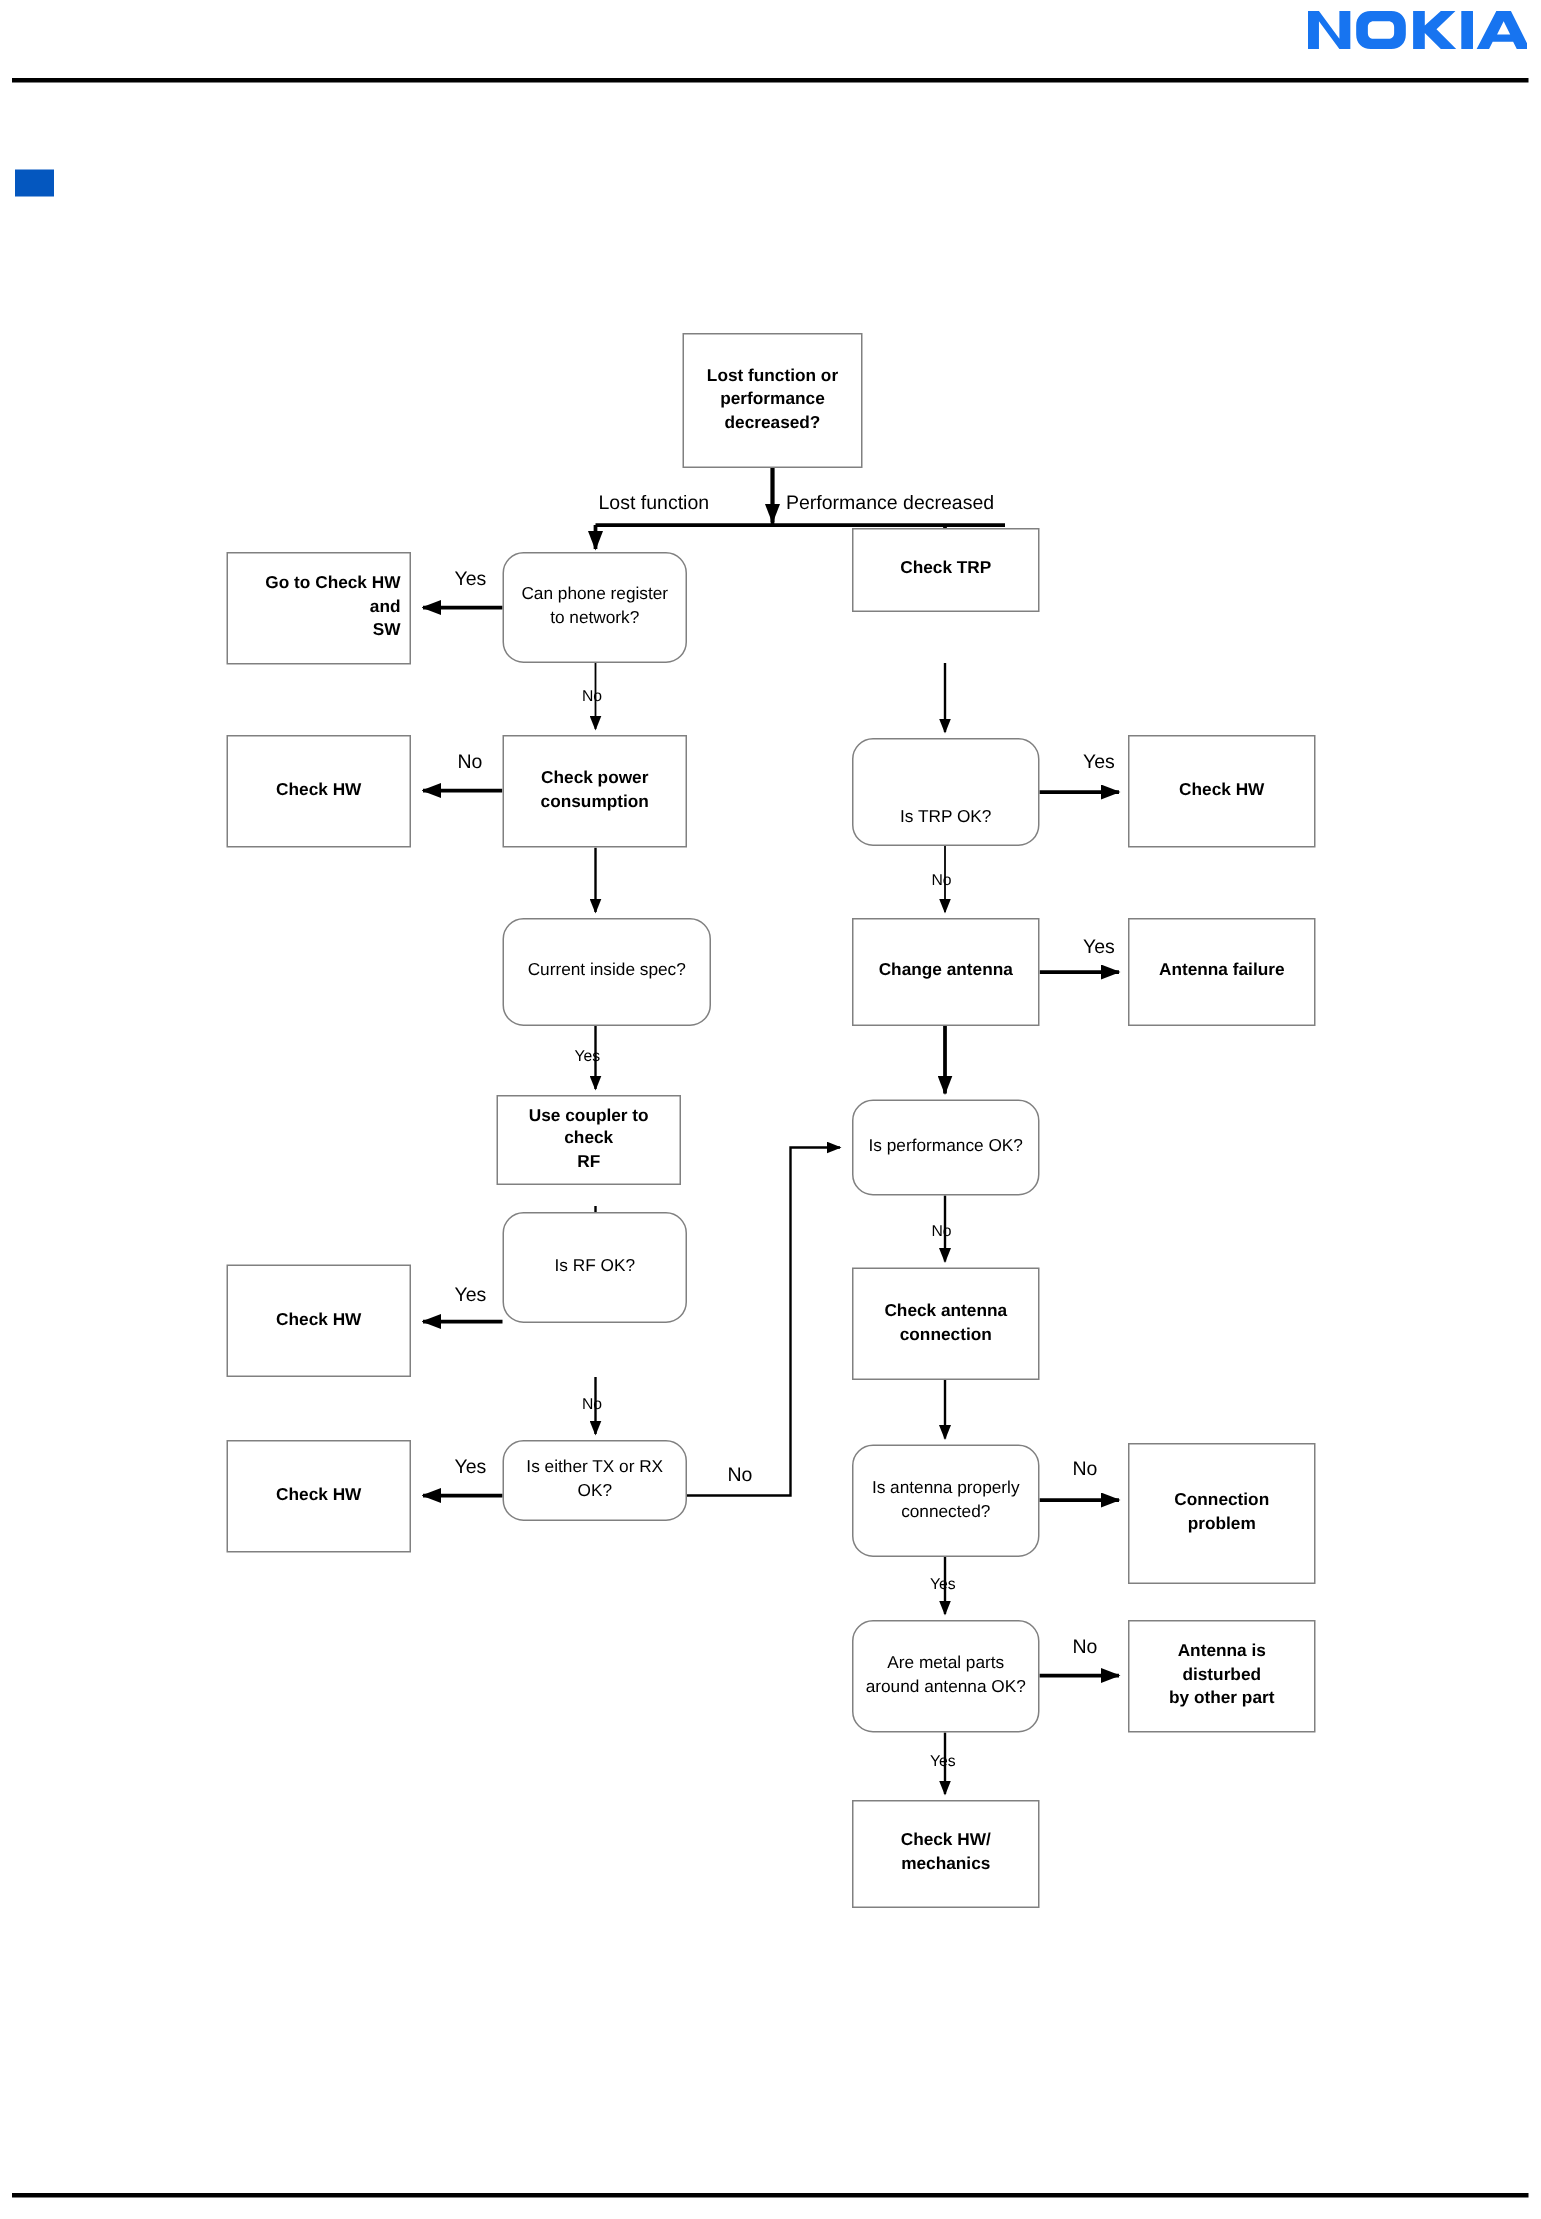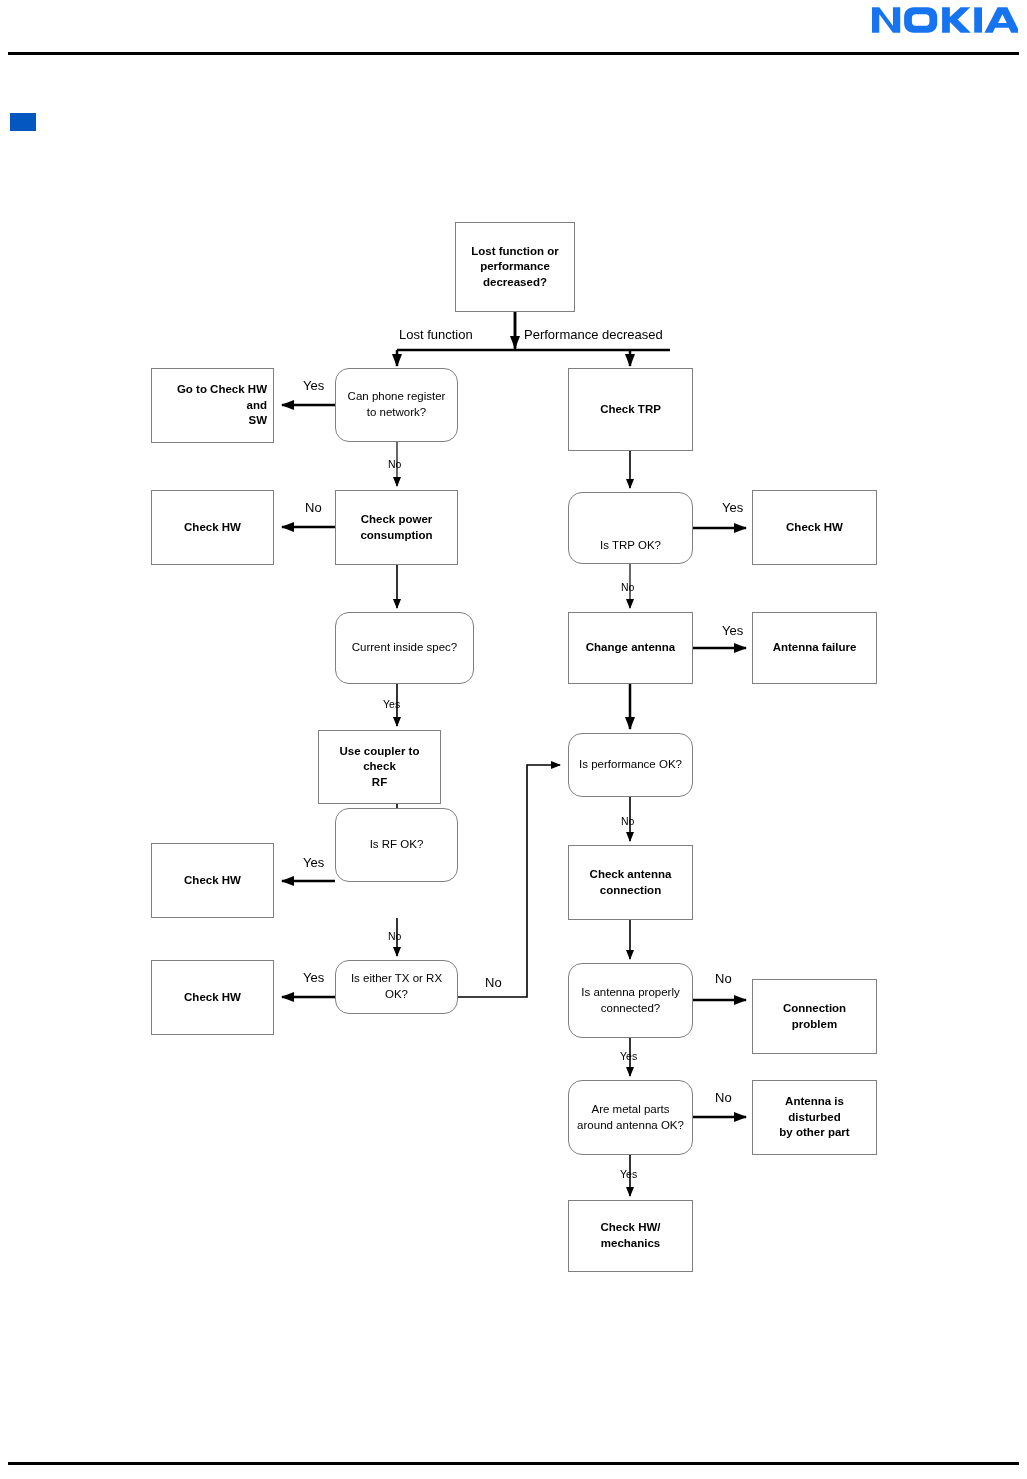--- a/index.html
+++ b/index.html
@@ -171,21 +171,21 @@
 decreased?</span>
       </div>
       <div class="node" style="left: 151px; top: 368px; width: 123px; height: 75px;">
         <span style="white-space: pre-line; text-align: right;">Go to Check HW and
 SW</span>
       </div>
       <div class="node rounded" style="left: 335px; top: 368px; width: 123px; height: 74px;">
         <span style="white-space: pre-line;">Can phone register
 to network?</span>
       </div>
-      <div class="node" style="left: 568px; top: 368px; width: 125px; height: 83px;">
+      <div class="node" style="left: 568px; top: 352px; width: 125px; height: 56px;">
         <span style="white-space: pre-line;">Check TRP</span>
       </div>
       <div class="node" style="left: 151px; top: 490px; width: 123px; height: 75px;">
         <span style="white-space: pre-line;">Check HW</span>
       </div>
       <div class="node" style="left: 335px; top: 490px; width: 123px; height: 75px;">
         <span style="white-space: pre-line;">Check power
 consumption</span>
       </div>
       <div class="node rounded" style="left: 568px; top: 492px; width: 125px; height: 72px;">
@@ -196,21 +196,21 @@
       </div>
       <div class="node rounded" style="left: 335px; top: 612px; width: 139px; height: 72px;">
         <span style="white-space: pre-line;">Current inside spec?</span>
       </div>
       <div class="node" style="left: 568px; top: 612px; width: 125px; height: 72px;">
         <span style="white-space: pre-line;">Change antenna</span>
       </div>
       <div class="node" style="left: 752px; top: 612px; width: 125px; height: 72px;">
         <span style="white-space: pre-line;">Antenna failure</span>
       </div>
-      <div class="node" style="left: 318px; top: 730px; width: 123px; height: 74px;">
+      <div class="node" style="left: 331px; top: 730px; width: 123px; height: 60px;">
         <span style="white-space: pre-line;">Use coupler to check
 RF</span>
       </div>
       <div class="node rounded" style="left: 568px; top: 733px; width: 125px; height: 64px;">
         <span style="white-space: pre-line;">Is performance OK?</span>
       </div>
       <div class="node" style="left: 151px; top: 843px; width: 123px; height: 75px;">
         <span style="white-space: pre-line;">Check HW</span>
       </div>
       <div class="node rounded" style="left: 335px; top: 808px; width: 123px; height: 74px;">
@@ -224,21 +224,21 @@
         <span style="white-space: pre-line;">Check HW</span>
       </div>
       <div class="node rounded" style="left: 335px; top: 960px; width: 123px; height: 54px;">
         <span style="white-space: pre-line;">Is either TX or RX
 OK?</span>
       </div>
       <div class="node rounded" style="left: 568px; top: 963px; width: 125px; height: 75px;">
         <span style="white-space: pre-line;">Is antenna properly
 connected?</span>
       </div>
-      <div class="node" style="left: 752px; top: 962px; width: 125px; height: 75px; margin-top: 17px;">
+      <div class="node" style="left: 752px; top: 962px; width: 125px; height: 94px;">
         <span style="white-space: pre-line;">Connection problem</span>
       </div>
       <div class="node rounded" style="left: 568px; top: 1080px; width: 125px; height: 75px;">
         <span style="white-space: pre-line;">Are metal parts
 around antenna OK?</span>
       </div>
       <div class="node" style="left: 752px; top: 1080px; width: 125px; height: 75px;">
         <span style="white-space: pre-line;">Antenna is disturbed
 by other part</span>
       </div>

